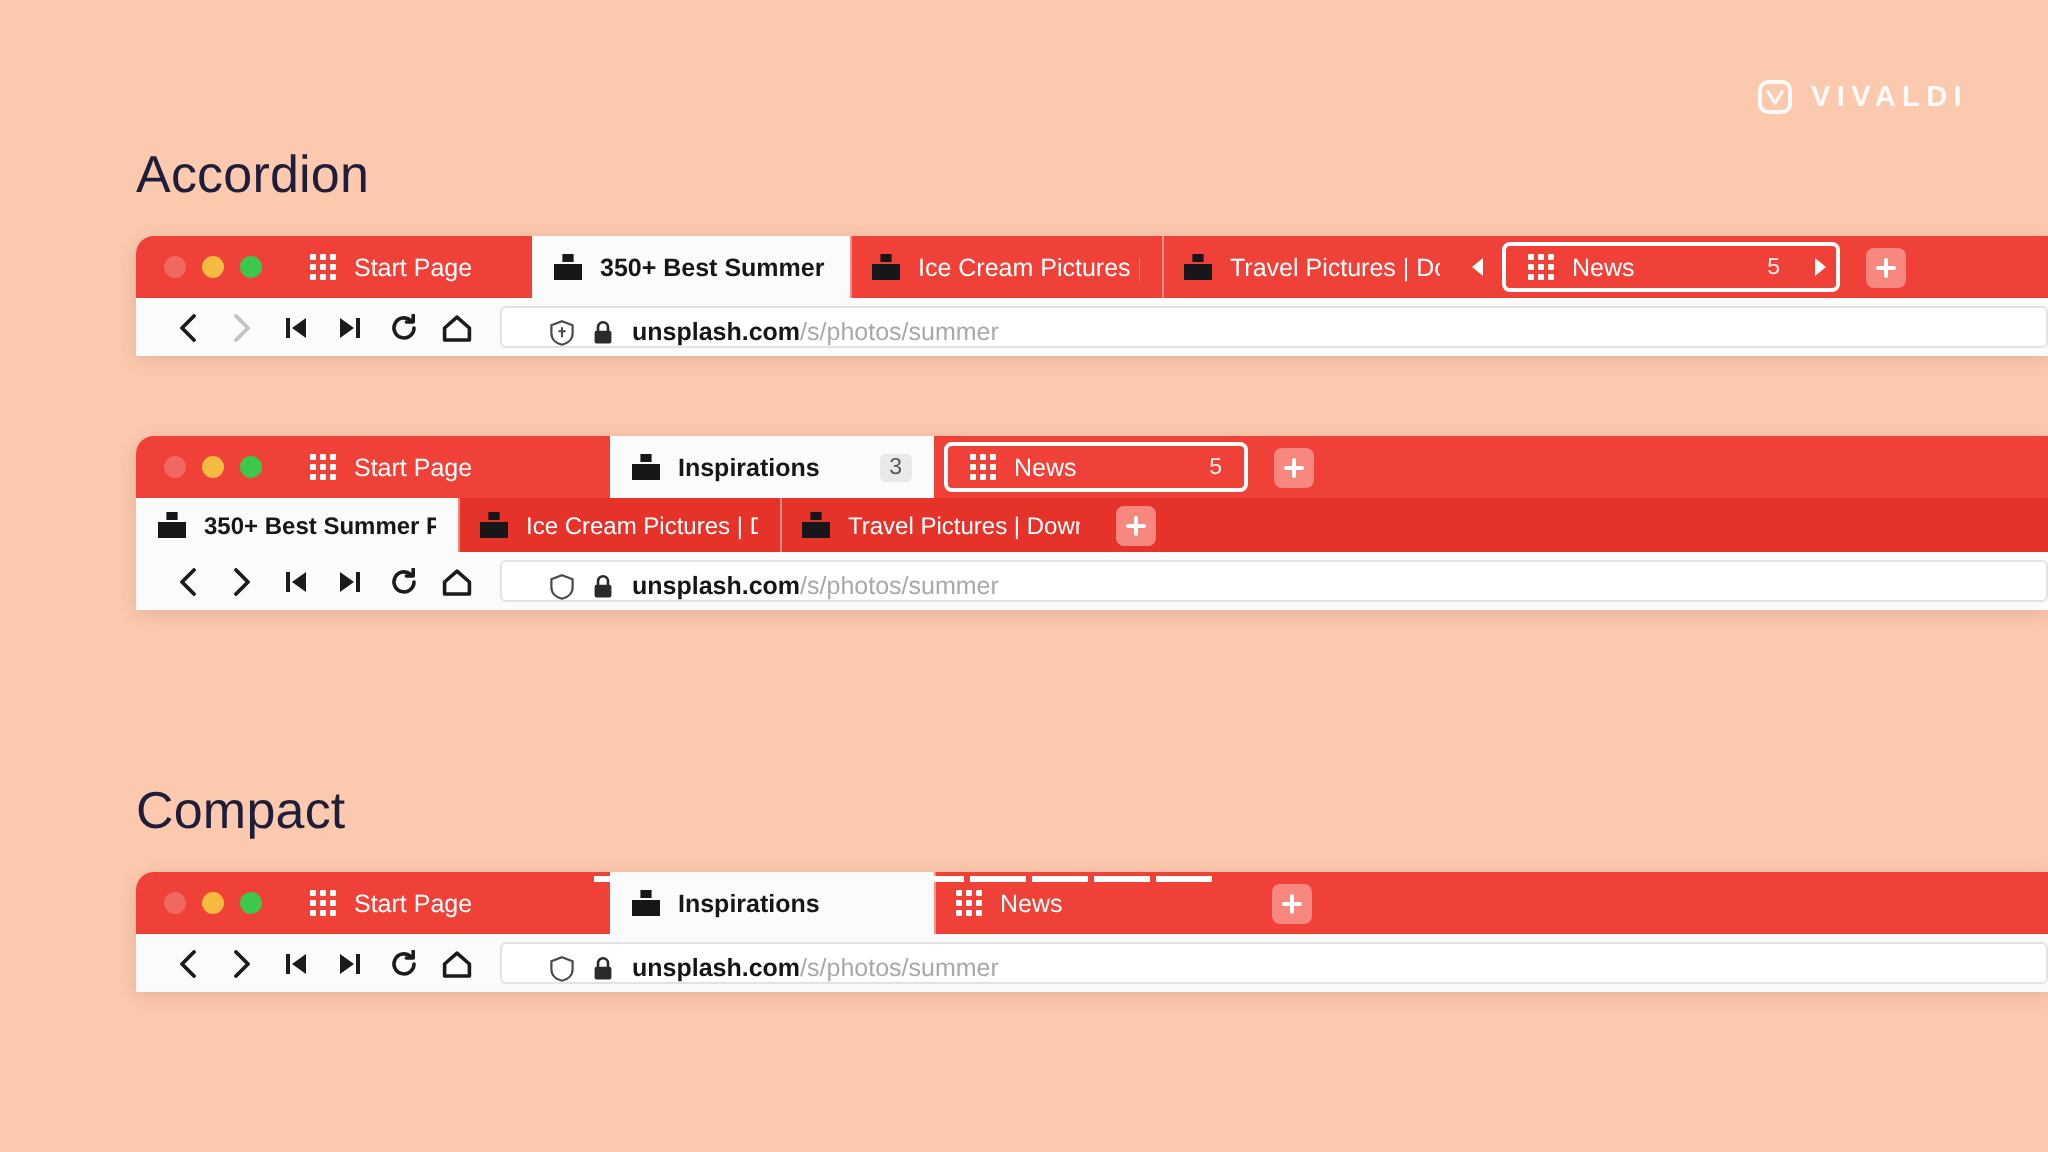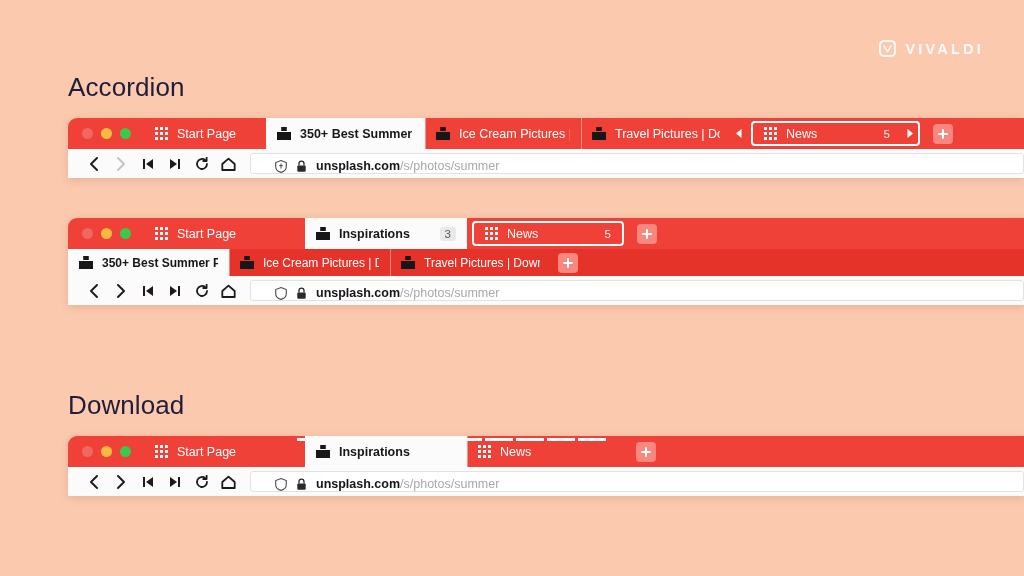--- a/index.html
+++ b/index.html
@@ -504,21 +504,21 @@
         </svg>
         <span>
           <span class="url-host">unsplash.com</span><span class="url-path">/s/photos/summer</span>
         </span>
       </span>
     </div>
   </div>
 </div>
 
 <div class="section" style="top:390px;">
-  <div class="section-title">Download</div>
+  <div class="section-title">Compact</div>
 
   <div class="window">
     <div class="tabstrip level1">
 
       <div class="indicators">
         <span class="ind-gap" style="width:229px;"></span>
         <span class="ind-seg" style="width:49px;"></span>
         <span class="ind-space" style="width:3px;"></span>
         <span class="ind-seg" style="width:49px;"></span>
         <span class="ind-space" style="width:3px;"></span>

